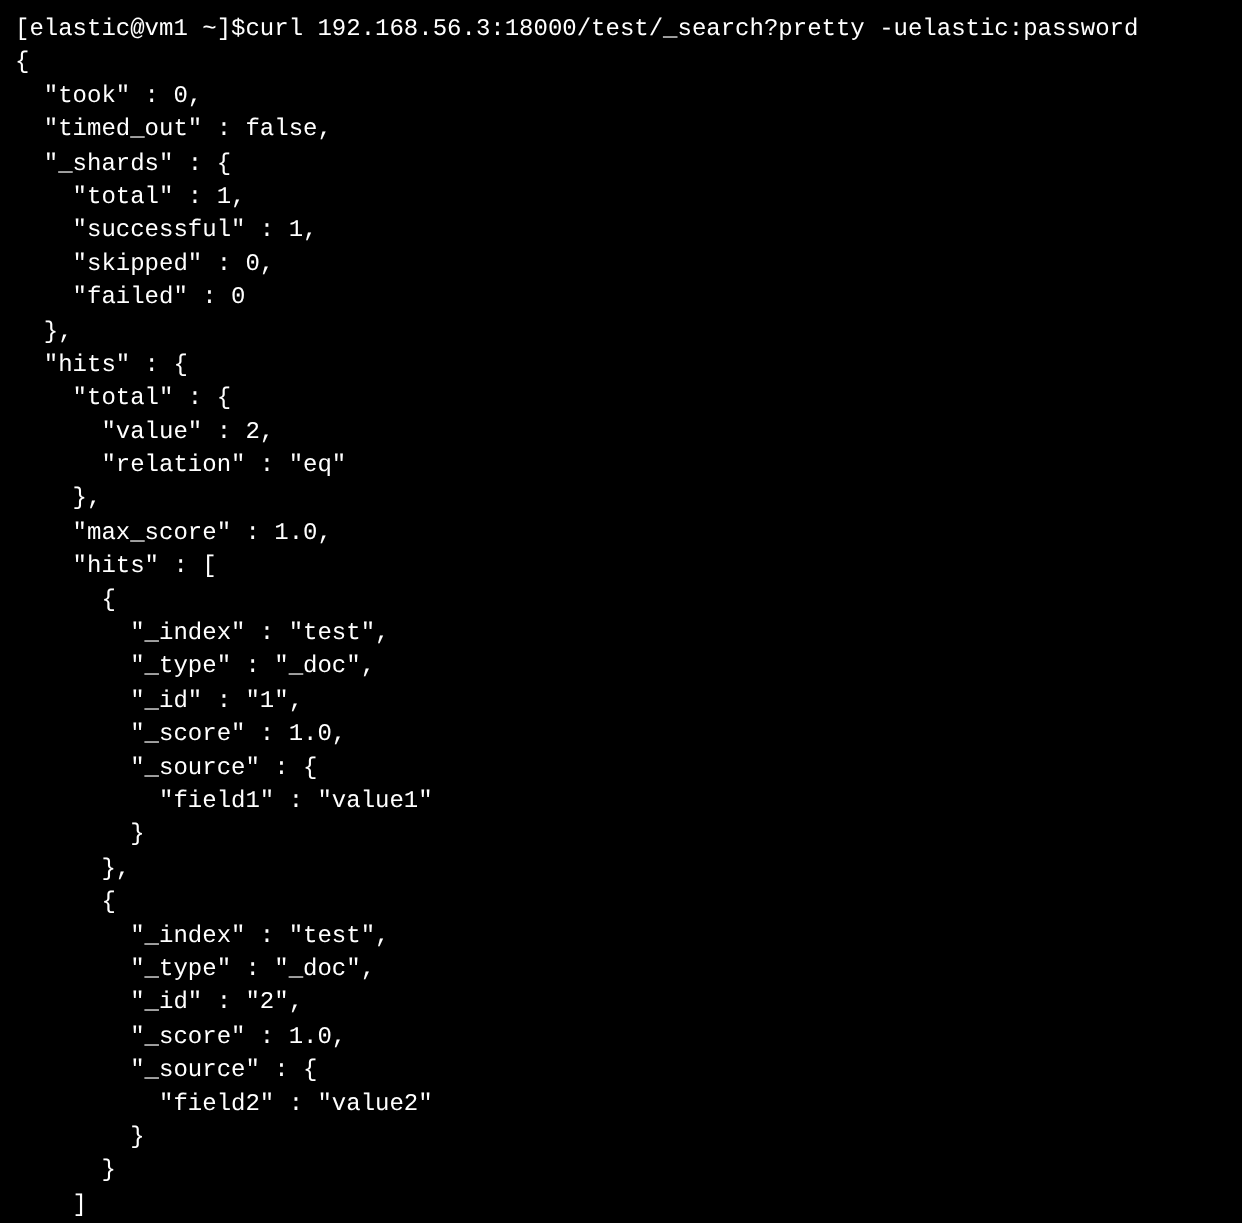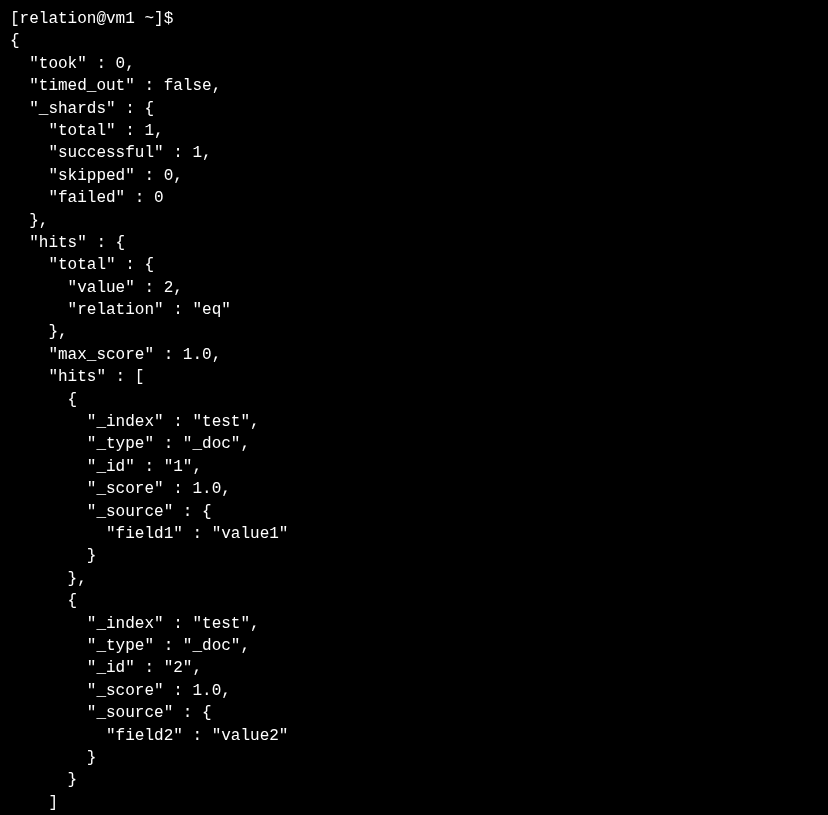--- a/index.html
+++ b/index.html
@@ -23,21 +23,22 @@
     }
     .prompt-line {
       display: flex;
       flex-wrap: nowrap;
     }
   </style>
 </head>
 <body>
 
 <div class="prompt-line">
-  <span>[relation@vm1 ~]$ </span>
+  <span>[elastic@vm1 ~]$ </span>
+  <span>curl 192.168.56.3:18000/test/_search?pretty -uelastic:password</span>
 </div>
 <pre>{
   "took" : 0,
   "timed_out" : false,
   "_shards" : {
     "total" : 1,
     "successful" : 1,
     "skipped" : 0,
     "failed" : 0
   },

